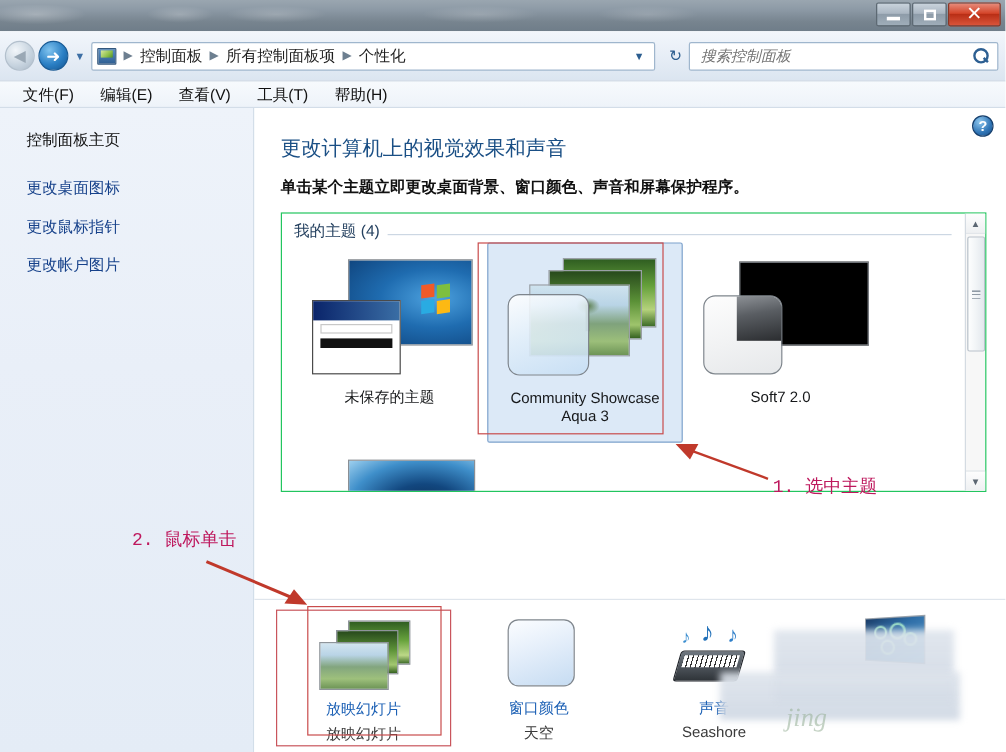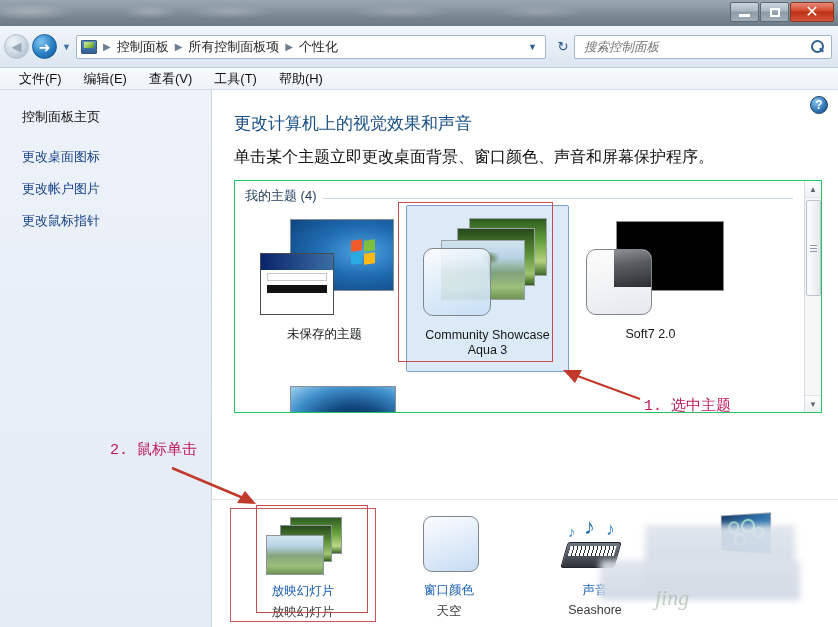--- a/index.html
+++ b/index.html
@@ -149,21 +149,21 @@
   }
   .helpbtn {
     position: absolute; right: 10px; top: 6px;
     width: 18px; height: 18px; border-radius: 50%;
     background: radial-gradient(circle at 35% 28%, #8fc8ef, #2f74b5 60%, #1b4e86);
     border: 1px solid #17406e;
     color: #fff; font-size: 12px; font-weight: bold;
     display: flex; align-items: center; justify-content: center;
   }
   .page-title { font-size: 17px; color: #1a4f85; font-weight: normal; margin: 8px 0 12px 0; }
-  .page-sub { font-size: 16px; color: #111; margin-bottom: 12px; }
+  .page-sub { font-size: 13px; color: #111; margin-bottom: 12px; font-weight: bold; }
 
   
   .themelist {
     position: relative;
     height: 233px;
     border: 1px solid #22c55e;
     background: #fff;
     overflow: hidden;
   }
   .group-label {
@@ -420,22 +420,22 @@
   <span class="menuitem">查看(V)</span>
   <span class="menuitem">工具(T)</span>
   <span class="menuitem">帮助(H)</span>
 </div>
 
 <div class="content">
 
   <div class="sidebar">
     <div class="side-home">控制面板主页</div>
     <div class="side-link">更改桌面图标</div>
+    <div class="side-link">更改鼠标指针</div>
     <div class="side-link">更改帐户图片</div>
-    <div class="side-link">更改鼠标指针</div>
 
   </div>
 
   <div class="main">
     <div class="helpbtn">?</div>
 
     <div class="page-title">更改计算机上的视觉效果和声音</div>
     <div class="page-sub">单击某个主题立即更改桌面背景、窗口颜色、声音和屏幕保护程序。</div>
 
     <div class="themelist">

